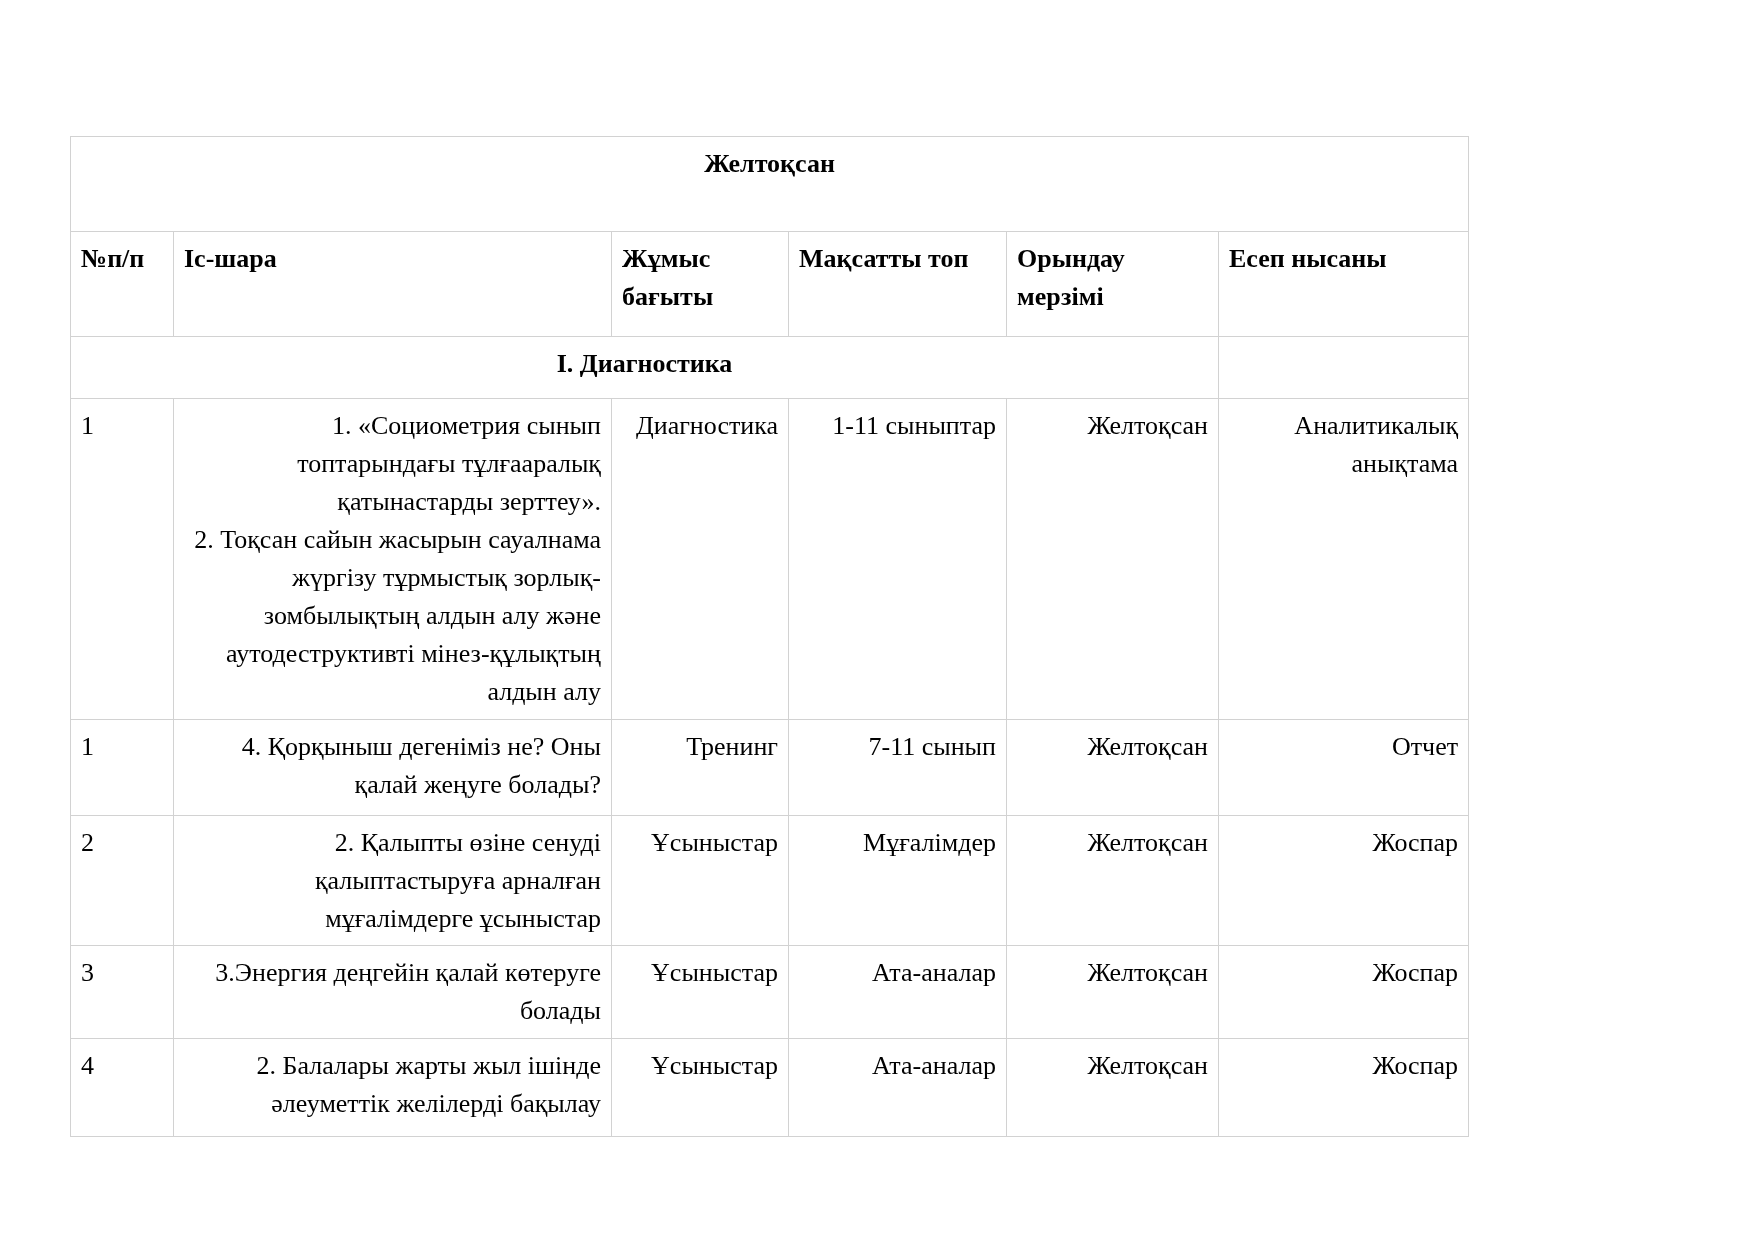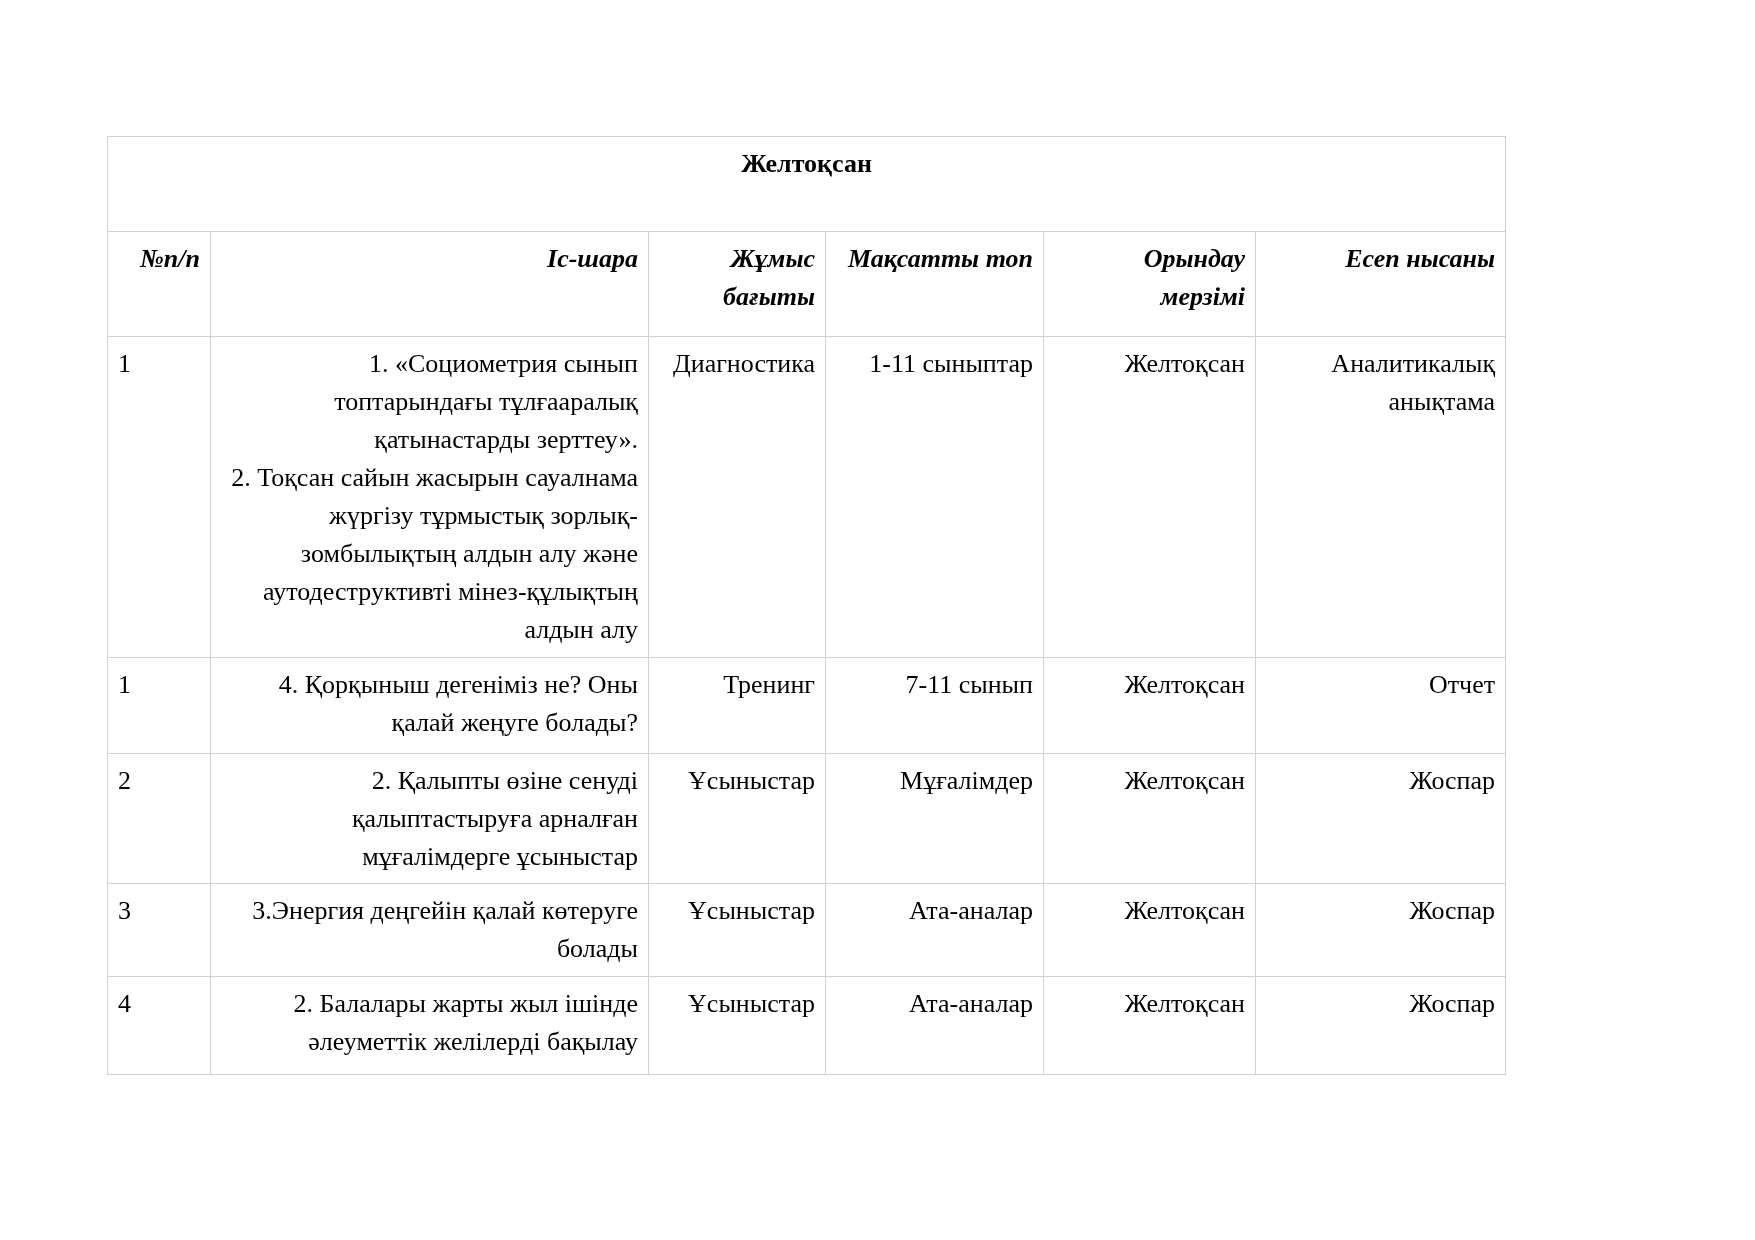--- a/index.html
+++ b/index.html
@@ -17,21 +17,21 @@
   }
   .page {
     position: relative;
     width: 1755px;
     height: 1240px;
     box-sizing: border-box;
     padding: 136px 0 0 0;
   }
   table.plan {
     width: 1398px;
-    margin-left: 107px;
+    margin-left: 70px;
     border-collapse: collapse;
     table-layout: fixed;
   }
   table.plan col.c0 { width: 103px; }
   table.plan col.c1 { width: 438px; }
   table.plan col.c2 { width: 177px; }
   table.plan col.c3 { width: 218px; }
   table.plan col.c4 { width: 212px; }
   table.plan col.c5 { width: 250px; }
 
@@ -45,27 +45,26 @@
   }
   .title-cell {
     text-align: center;
     font-weight: bold;
     font-size: 27px;
     height: 78px;
     vertical-align: top;
     padding-top: 16px;
   }
   .head-cell {
-    text-align: right;
+    text-align: left;
     font-weight: bold;
     font-size: 27px;
     vertical-align: top;
     padding-top: 16px;
     height: 88px;
-    font-style: italic;
   }
   .section-cell {
     text-align: center;
     font-weight: bold;
     font-size: 27px;
     padding-top: 16px;
     vertical-align: top;
   }
   .section-blank {
     border-left: 1px solid #d2d2d2;
@@ -103,20 +102,24 @@
 
       <tr>
         <td class="head-cell">№п/п</td>
         <td class="head-cell">Іс-шара</td>
         <td class="head-cell">Жұмыс бағыты</td>
         <td class="head-cell">Мақсатты топ</td>
         <td class="head-cell">Орындау мерзімі</td>
         <td class="head-cell">Есеп нысаны</td>
       </tr>
 
+      <tr class="r-sec1">
+        <td class="section-cell" colspan="5">I. Диагностика</td>
+        <td class="section-blank"></td>
+      </tr>
 
       <tr class="r-tall">
         <td class="num-cell">1</td>
         <td class="body-cell nowrapline">1. «Социометрия сынып топтарындағы тұлғааралық қатынастарды зерттеу».
 2. Тоқсан сайын жасырын сауалнама жүргізу тұрмыстық зорлық-зомбылықтың алдын алу және аутодеструктивті мінез-құлықтың алдын алу</td>
         <td class="body-cell">Диагностика</td>
         <td class="body-cell">1-11 сыныптар</td>
         <td class="body-cell">Желтоқсан</td>
         <td class="body-cell">Аналитикалық анықтама</td>
       </tr>

